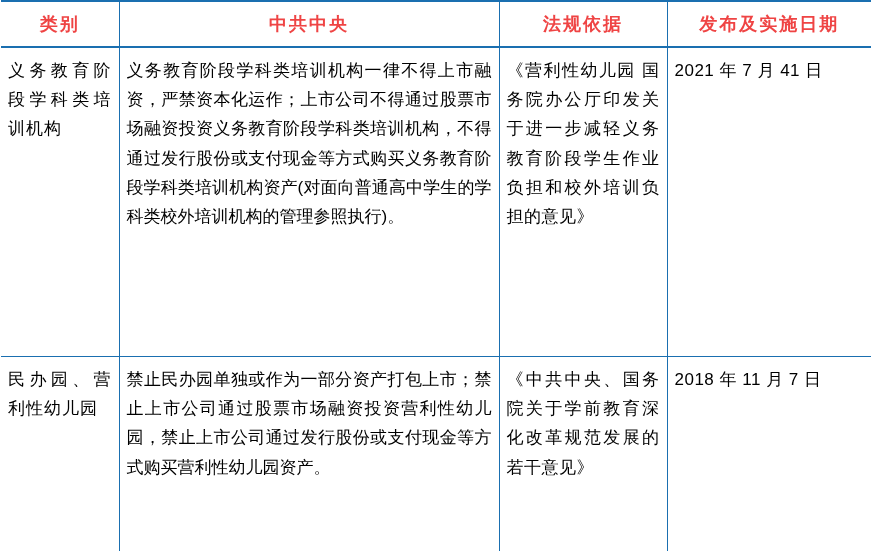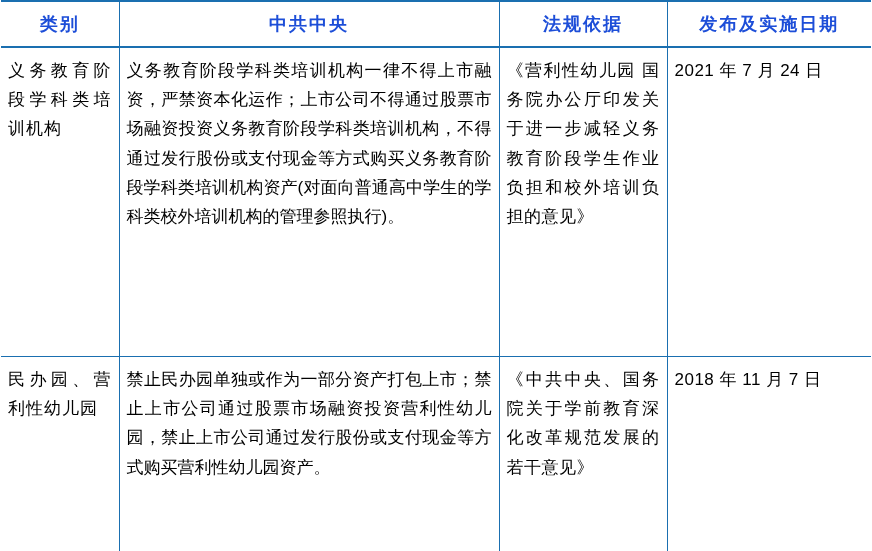--- a/index.html
+++ b/index.html
@@ -24,21 +24,21 @@
     width: 870px;
     margin: 0 1px;
   }
   table.reg-table col.c0 { width: 118px; }
   table.reg-table col.c1 { width: 380px; }
   table.reg-table col.c2 { width: 168px; }
   table.reg-table col.c3 { width: 204px; }
 
   thead th {
     background: #ffffff;
-    color: #1d4ed8;
+    color: #ef4444;
     font-weight: bold;
     font-size: 18px;
     text-align: center;
     vertical-align: middle;
     padding: 6px 0;
     height: 32px;
     border-top: 2.5px solid #1a6fb0;
     border-bottom: 2.5px solid #1a6fb0;
     border-left: 1px solid #1a6fb0;
     border-right: 1px solid #1a6fb0;
@@ -97,21 +97,21 @@
         <th>中共中央</th>
         <th>法规依据</th>
         <th>发布及实施日期</th>
       </tr>
     </thead>
     <tbody>
       <tr class="row1">
         <td class="cat">义务教育阶段学科类培训机构</td>
         <td class="detail">义务教育阶段学科类培训机构一律不得上市融资，严禁资本化运作；上市公司不得通过股票市场融资投资义务教育阶段学科类培训机构，不得通过发行股份或支付现金等方式购买义务教育阶段学科类培训机构资产(对面向普通高中学生的学科类校外培训机构的管理参照执行)。</td>
         <td class="basis">《营利性幼儿园 国务院办公厅印发关于进一步减轻义务教育阶段学生作业负担和校外培训负担的意见》</td>
-        <td class="date">2021 年 7 月 24 日</td>
+        <td class="date">2021 年 7 月 41 日</td>
       </tr>
       <tr class="row2">
         <td class="cat">民办园、营利性幼儿园</td>
         <td class="detail">禁止民办园单独或作为一部分资产打包上市；禁止上市公司通过股票市场融资投资营利性幼儿园，禁止上市公司通过发行股份或支付现金等方式购买营利性幼儿园资产。</td>
         <td class="basis">《中共中央、国务院关于学前教育深化改革规范发展的若干意见》</td>
         <td class="date">2018 年 11 月 7 日</td>
       </tr>
     </tbody>
   </table>
 </div>

